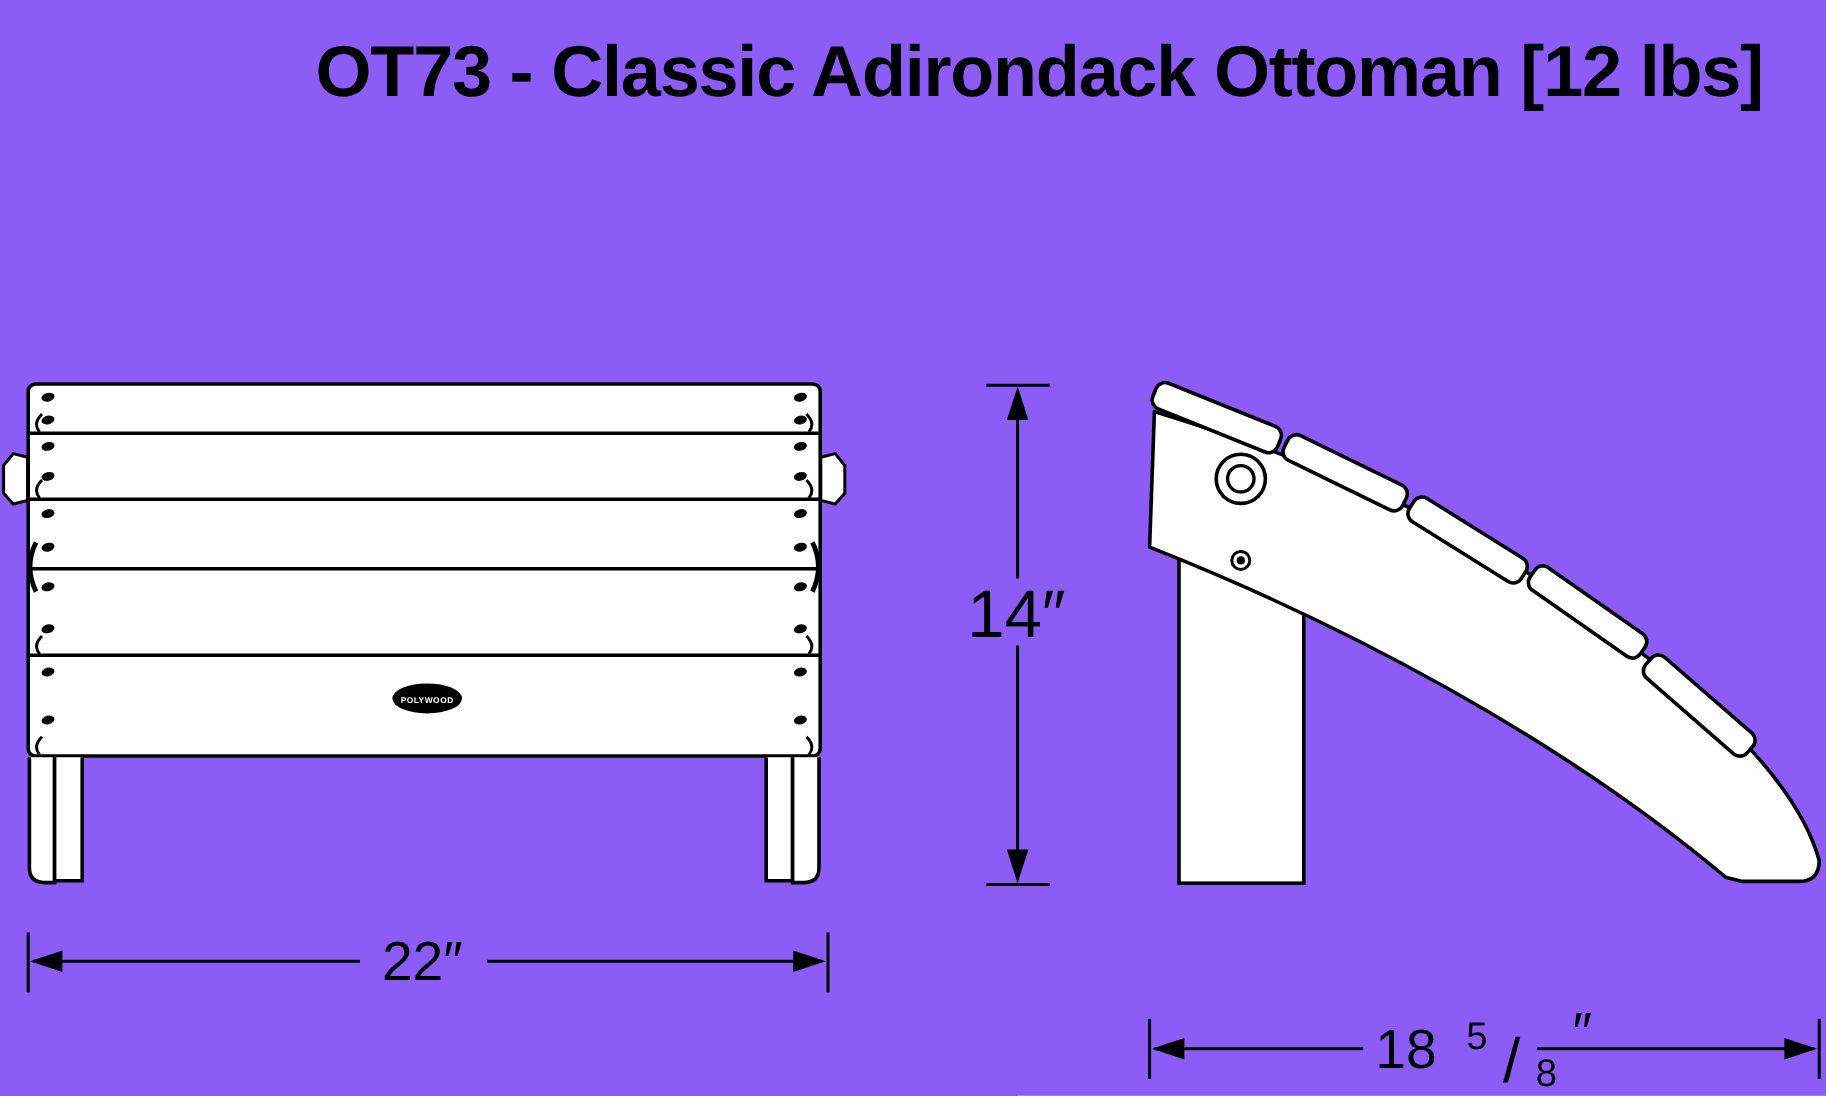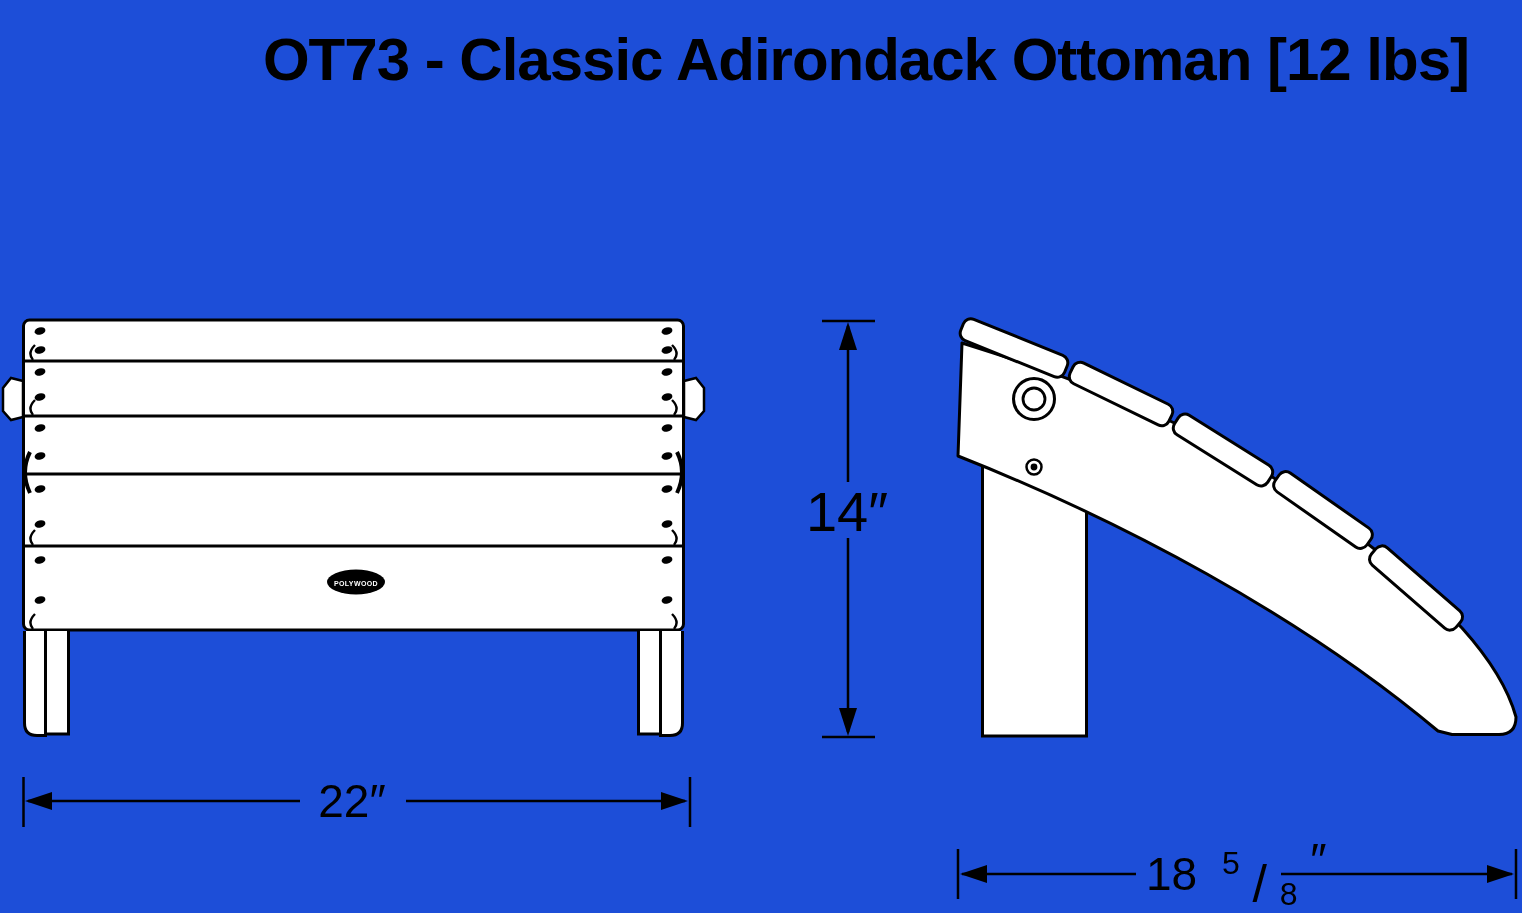--- a/index.html
+++ b/index.html
@@ -3,21 +3,21 @@
 <meta charset="utf-8">
 <style>
   html,body{margin:0;padding:0;}
   body{
     width:1522px;height:913px;
     background:#ffffff;
     font-family:"Liberation Sans", sans-serif;
     position:relative;
     overflow:hidden;
   }
-  .canvas{position:absolute;inset:0;background:#1d4ed8;}
+  .canvas{position:absolute;inset:0;background:#8b5cf6;}
   .drawing-title{
     position:absolute;
     left:210px;width:1312px;top:26px;
     text-align:center;
     font-size:60px;line-height:68px;
     font-weight:700;
     color:#000;
     letter-spacing:-1px;
     white-space:nowrap;
   }

